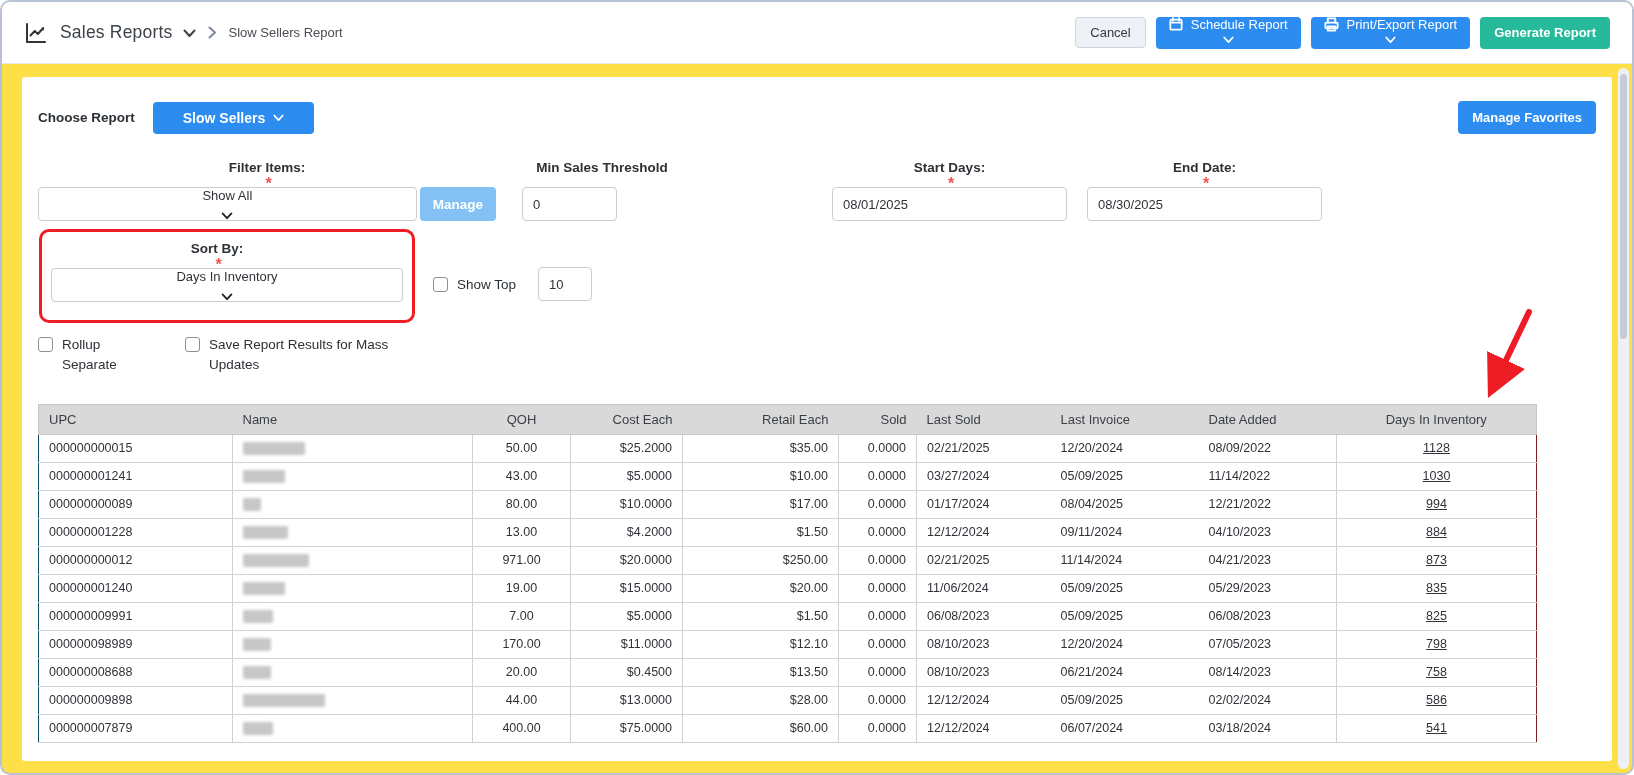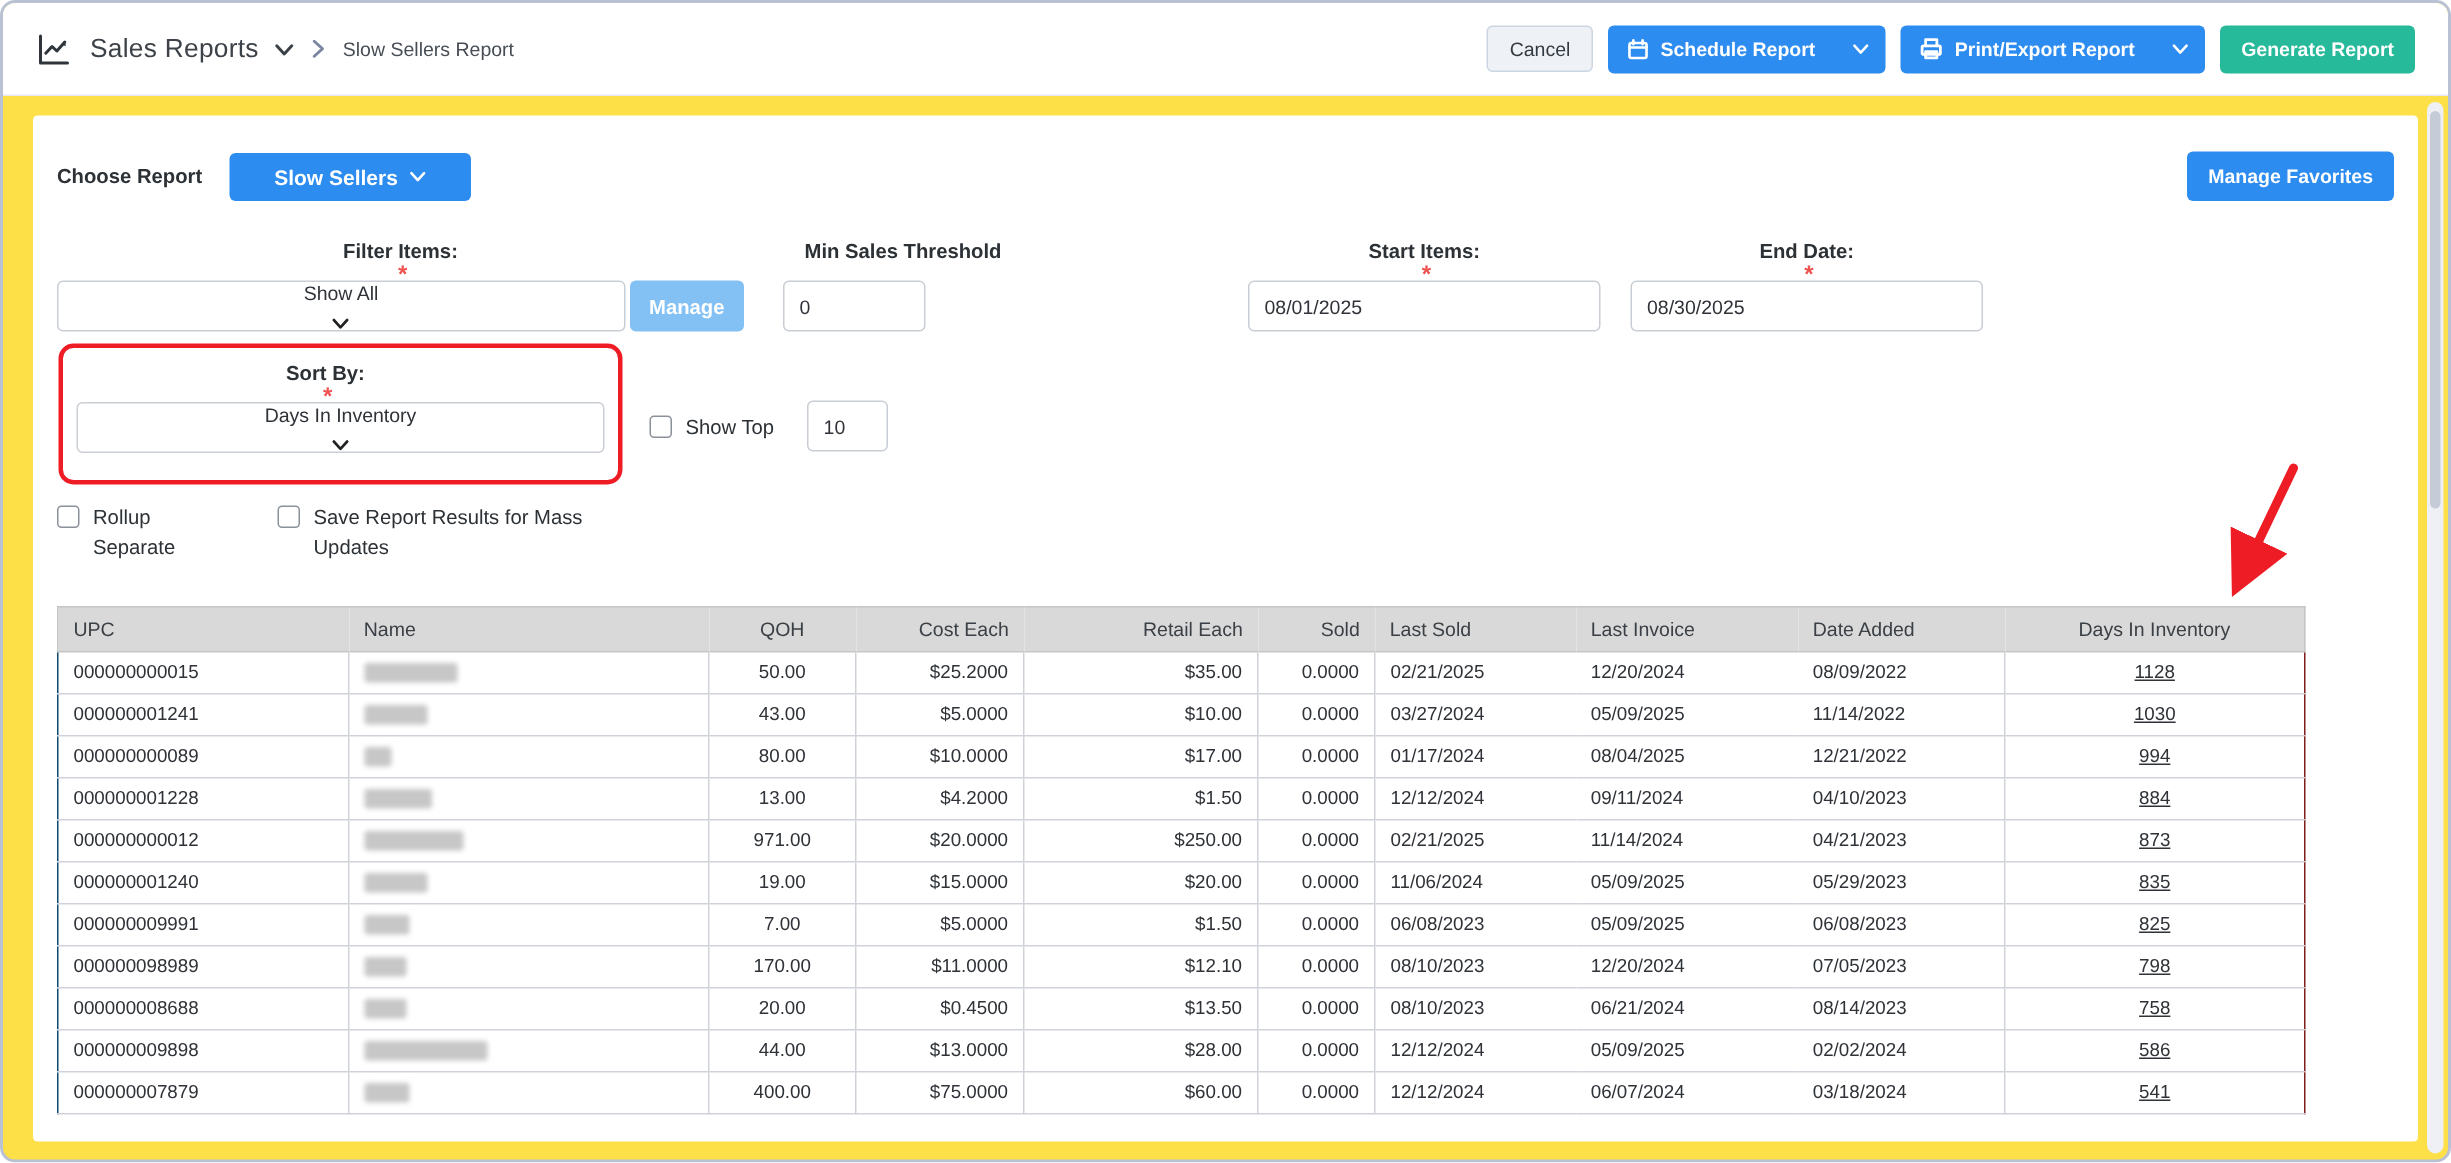--- a/index.html
+++ b/index.html
@@ -21,21 +21,21 @@
   .crumb-root { font-size: 17.5px; color: #3c4248; font-weight: 500; letter-spacing: .2px; }
   .crumb-caret { margin: 2px 10px 0 10px; }
   .crumb-sep { margin: 0 12px 0 2px; }
   .crumb-current { font-size: 13px; color: #474d55; }
 
   .topbar-actions { margin-left: auto; display: flex; align-items: center; gap: 10px; }
   .btn { border: none; border-radius: 4px; font-size: 13px; cursor: pointer;
          font-family: inherit; display: inline-flex; align-items: center; }
   .btn-cancel { background: #eef1f5; border: 1px solid #ccd6e2; color: #333a41;
                 padding: 7px 14px; font-weight: 500; }
-  .btn-blue { background: #2d8cf0; color: #fff; font-weight: 700; padding: 0; height: 32px; }
+  .btn-blue { background: #2d8cf0; color: #fff; font-weight: 400; padding: 0; height: 32px; flex-direction: column; }
   .btn-blue .btn-main { display: inline-flex; align-items: center; gap: 8px; padding: 0 13px; }
   .btn-blue .btn-caret { padding: 0 11px; height: 100%; display: inline-flex; align-items: center;
                          border-left: 1px solid rgba(255,255,255,.0); }
   .btn-generate { background: #26b99a; color: #fff; font-weight: 600; padding: 8px 14px; height: 32px; }
 
   
   .panel {
     position: absolute; left: 20px; right: 20px; top: 75px; bottom: 12px;
     background: #fff; border-radius: 3px; padding: 24px 16px 10px 16px;
   }
@@ -201,21 +201,21 @@
 
       <div class="col-minsales">
         <div class="f-label-row">
           <span class="lbl">Min Sales Threshold</span>
         </div>
         <input class="control" style="width: 95px;" value="0">
       </div>
 
       <div class="col-startdate">
         <div class="f-label-row">
-          <span class="lbl">Start Items:</span>
+          <span class="lbl">Start Days:</span>
           <span class="req">*</span>
         </div>
         <input class="control" style="width: 235px;" value="08/01/2025">
       </div>
 
       <div class="col-enddate">
         <div class="f-label-row">
           <span class="lbl">End Date:</span>
           <span class="req">*</span>
           <button class="btn btn-presets">Presets</button>

